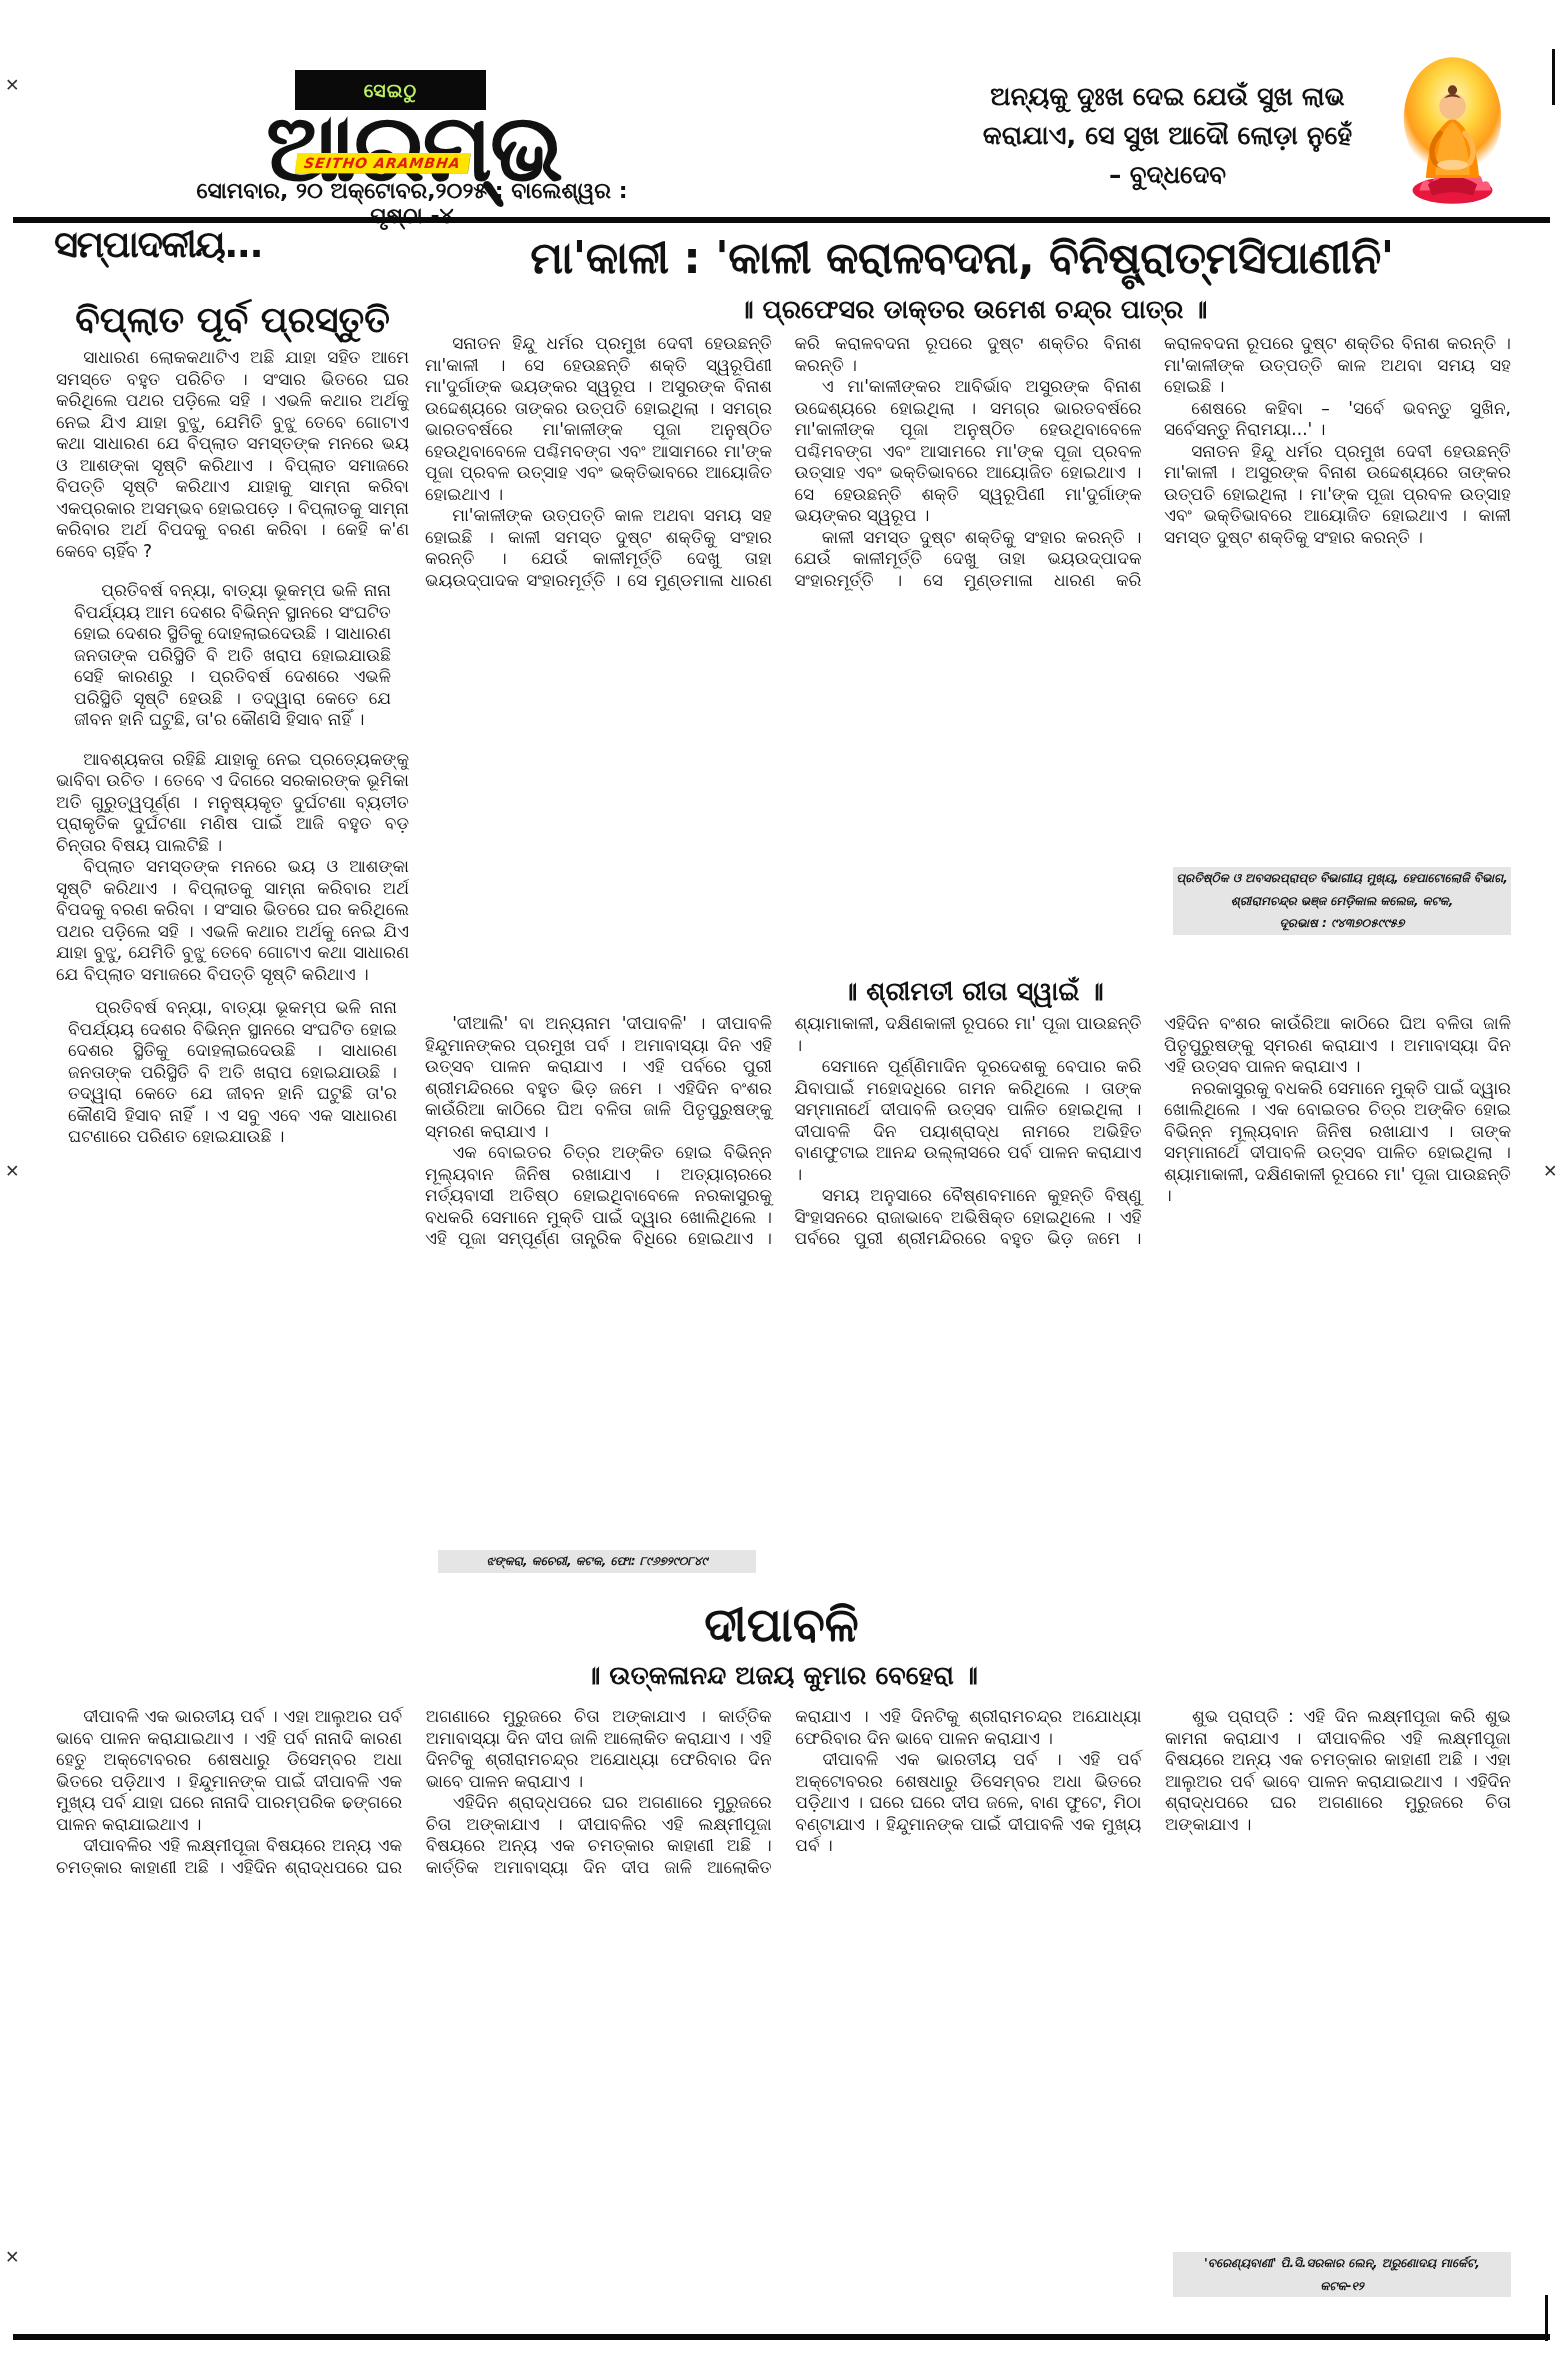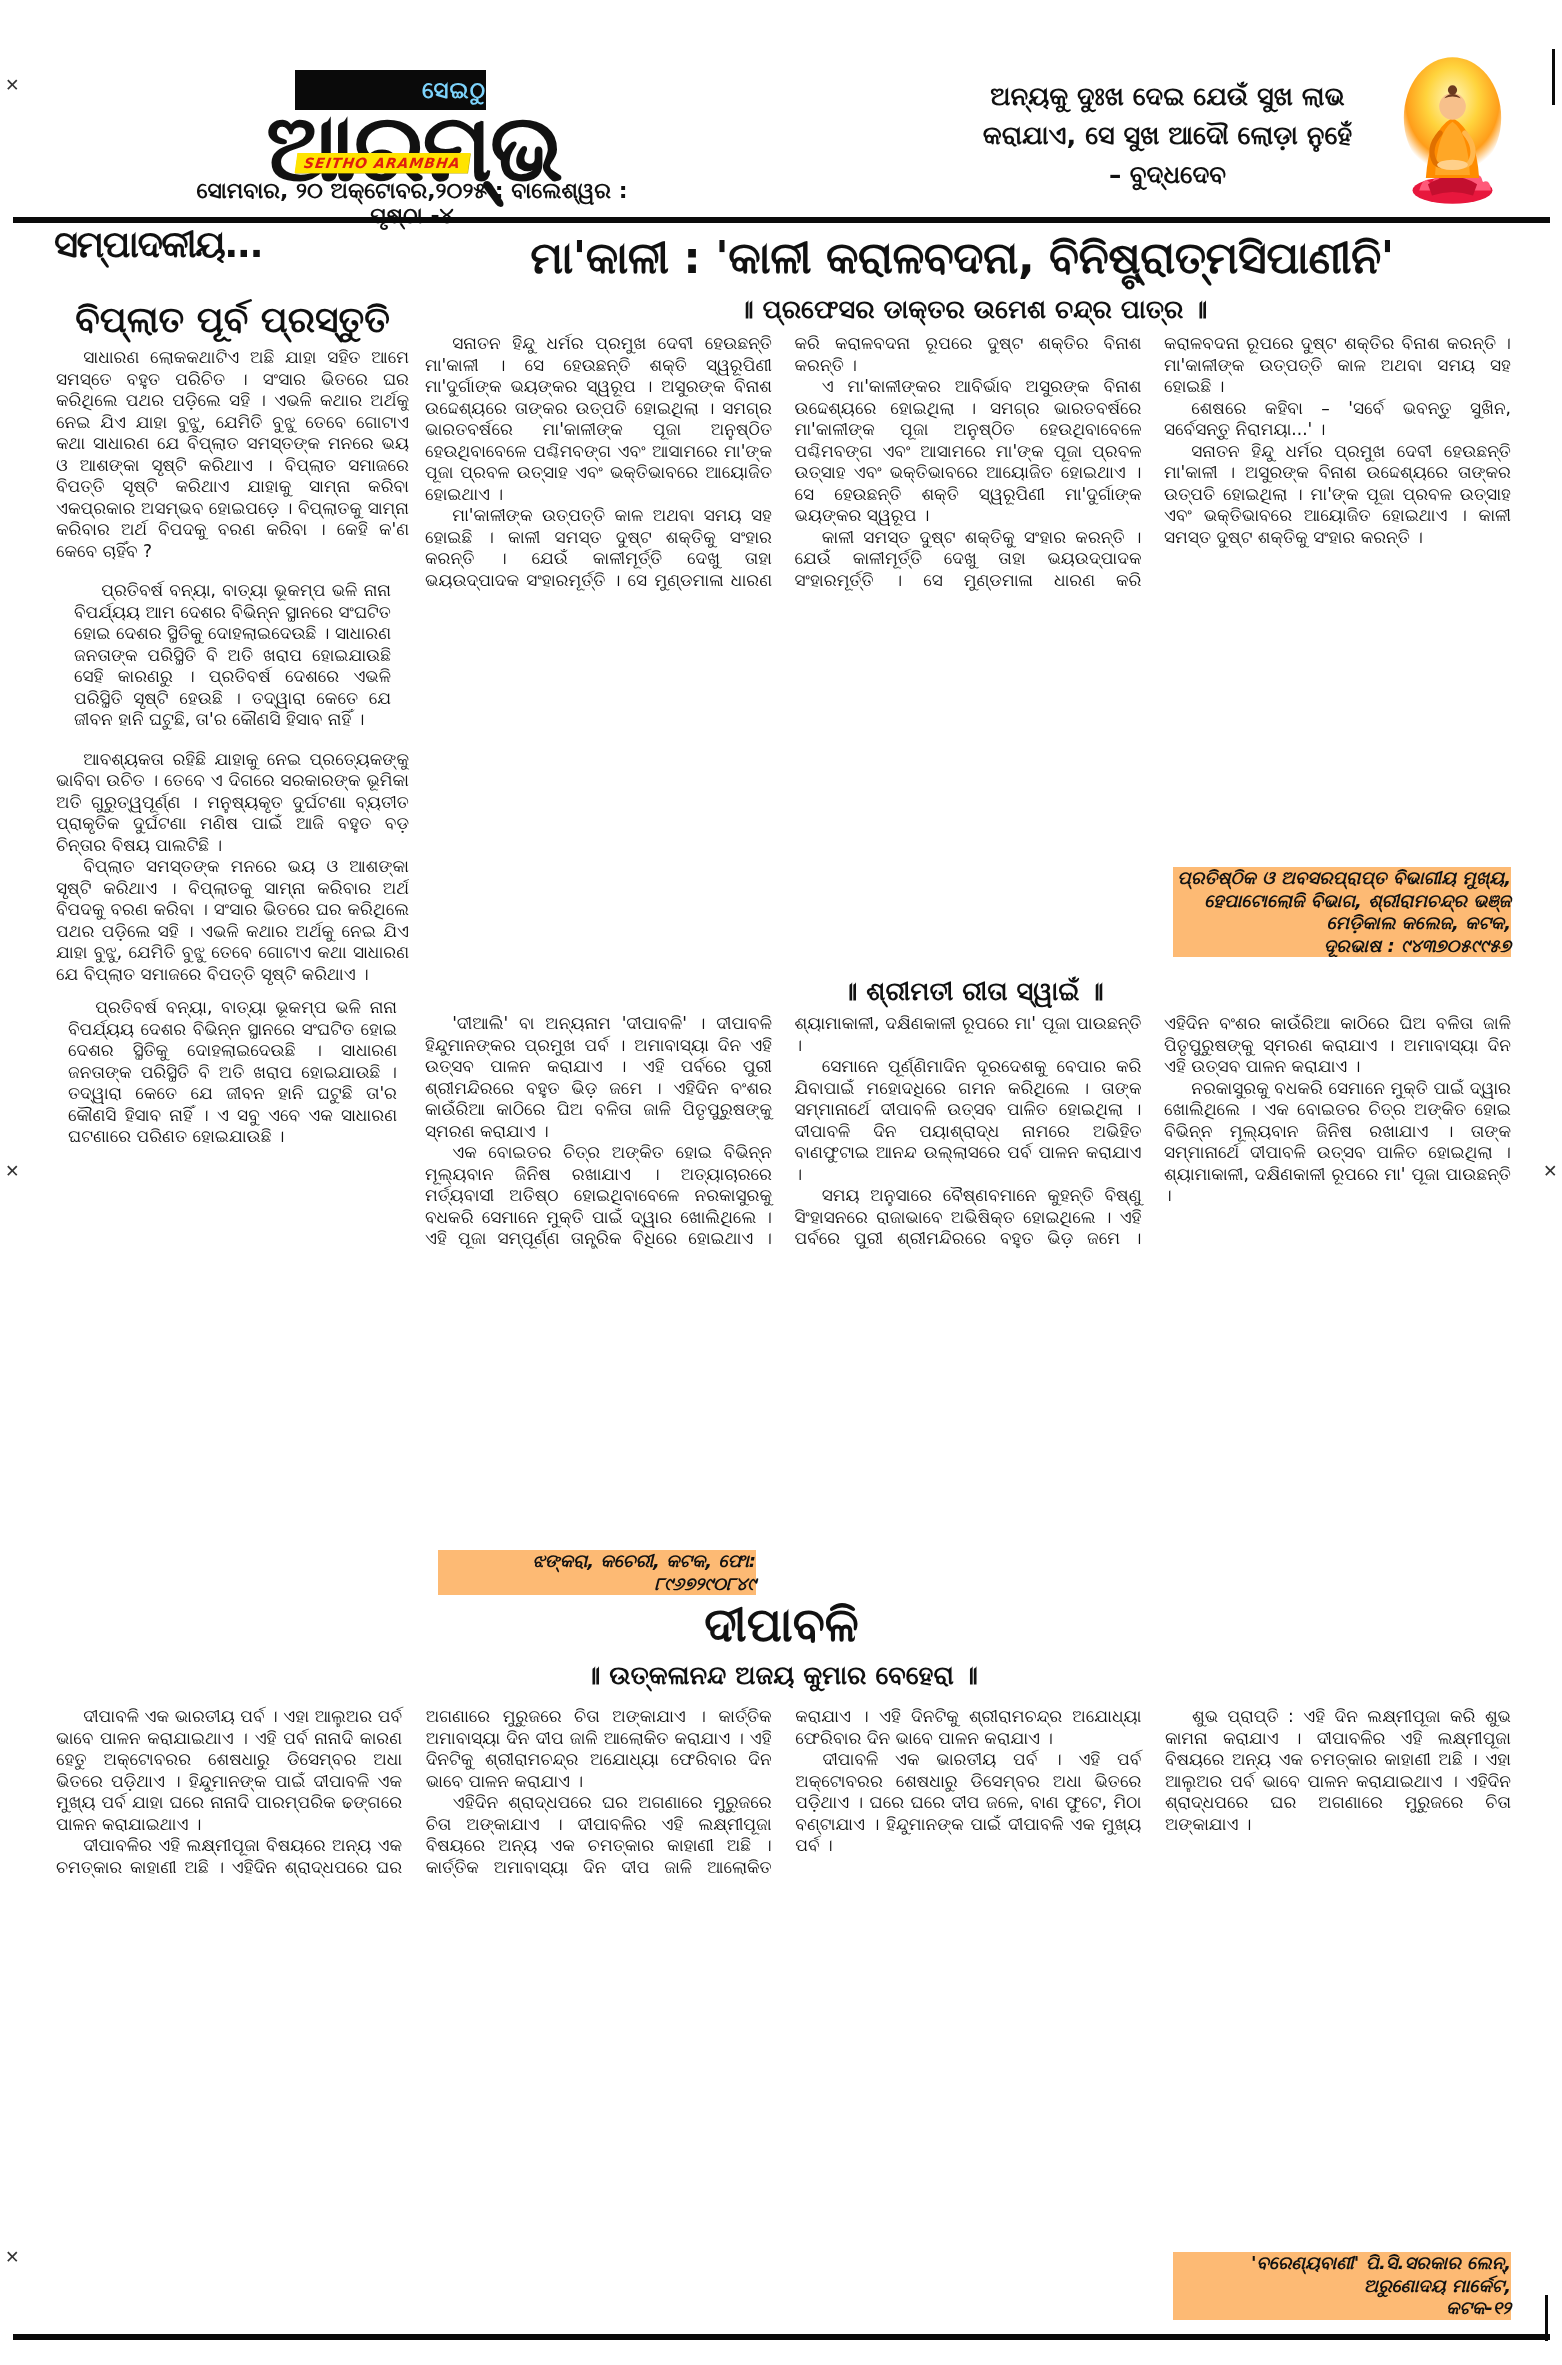--- a/index.html
+++ b/index.html
@@ -1,42 +1,42 @@
 <!DOCTYPE html>
 <html style="font-size:8.2px"><head>
 <meta charset="utf-8">
 <style>
   html,body{margin:0;padding:0;background:#e8e8e8;}
   .page{position:relative;width:1563px;height:2366px;background:#ffffff;
         font-family:"DejaVu Sans",sans-serif;color:#111;overflow:hidden;}
   .abs{position:absolute;}
   .rule{background:#0a0a0a;}
   
-  .kicker-bar{background:#0a0a0a;color:#7dd3fc;display:flex;align-items:center;justify-content:flex-end;
-              font-size:23px;font-weight:800;letter-spacing:1px;}
+  .kicker-bar{background:#0a0a0a;color:#bef264;display:flex;align-items:center;justify-content:center;
+              font-size:19px;font-weight:800;letter-spacing:1px;}
   .logo{font-size:93px;font-weight:900;line-height:1;letter-spacing:-2px;text-align:center;}
   .badge{background:#ffe400;color:#e11d0e;font-size:14px;font-weight:900;font-style:italic;
          padding:2px 8.2px;transform:skewX(-8deg);letter-spacing:1px;box-shadow:0.5px 0.5px 0 #b8a500;}
   .dateline{font-size:22px;font-weight:600;text-align:center;}
   
   .quote{font-size:25.6px;font-weight:800;text-align:center;line-height:39px;}
   .quote-attr{font-size:24.6px;font-weight:800;text-align:center;margin-top:5px;}
   
   .sec-title{font-size:37px;font-weight:900;letter-spacing:-1.5px;line-height:1;}
   .ed-head{font-size:36px;font-weight:800;text-align:center;line-height:1.05;}
   .main-head{font-size:44px;font-weight:900;text-align:center;white-space:nowrap;letter-spacing:-0.5px;}
   .byline{font-size:25.6px;font-weight:800;text-align:center;white-space:nowrap;}
   .big-head{font-size:47px;font-weight:900;text-align:center;letter-spacing:0px;}
   
   .bodytext{font-size:17px;line-height:21.5px;text-align:justify;overflow:hidden;}
   .bodytext .para{margin:0;text-indent:1.6em;}
   .cols3{column-count:3;column-gap:22.5px;}
   .cols4{column-count:4;column-gap:23.6px;}
-  .signoff{font-size:18px;line-height:22.5px;font-weight:700;font-style:italic;
-           text-align:right;background:#fdba74;}
+  .signoff{font-size:12px;line-height:22.5px;font-weight:700;font-style:italic;
+           text-align:center;background:#e5e5e5;}
   
   .cropx{color:#333;font-size:17.4px;line-height:1;}
   .vbar{background:#0a0a0a;}
 </style>
 </head>
 <body>
 
 <div class="page">
 
   <div class="abs cropx" style="left:5.1px;top:77px;">✕</div>

